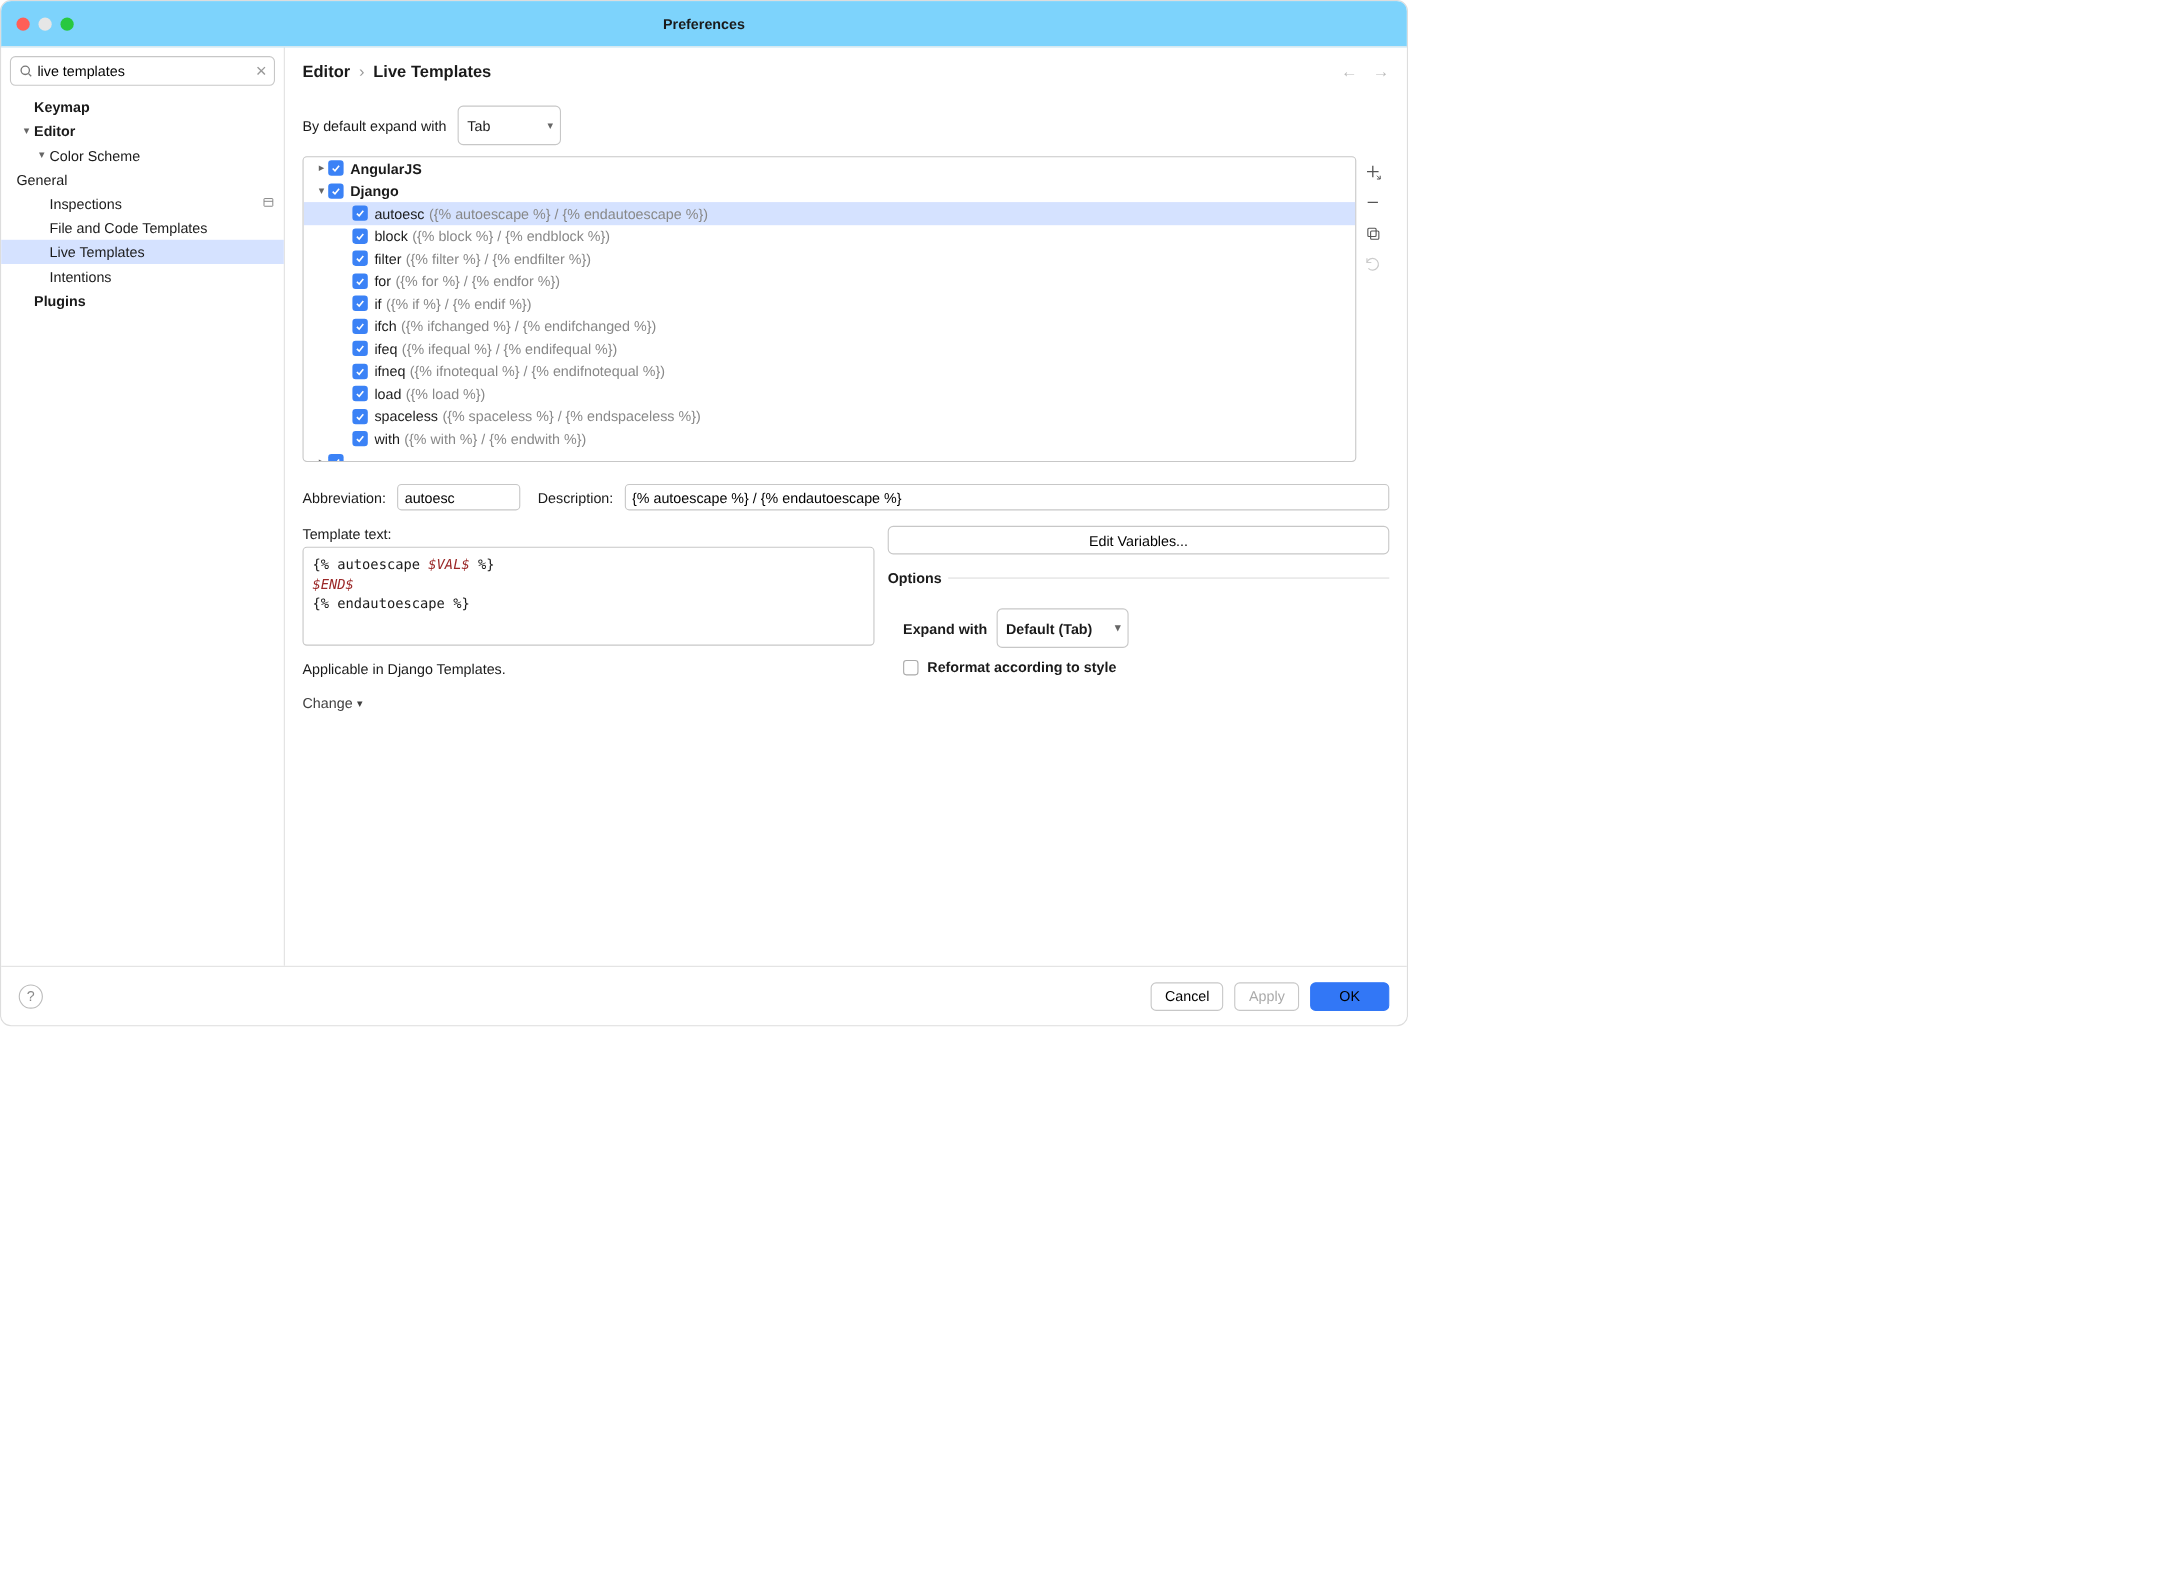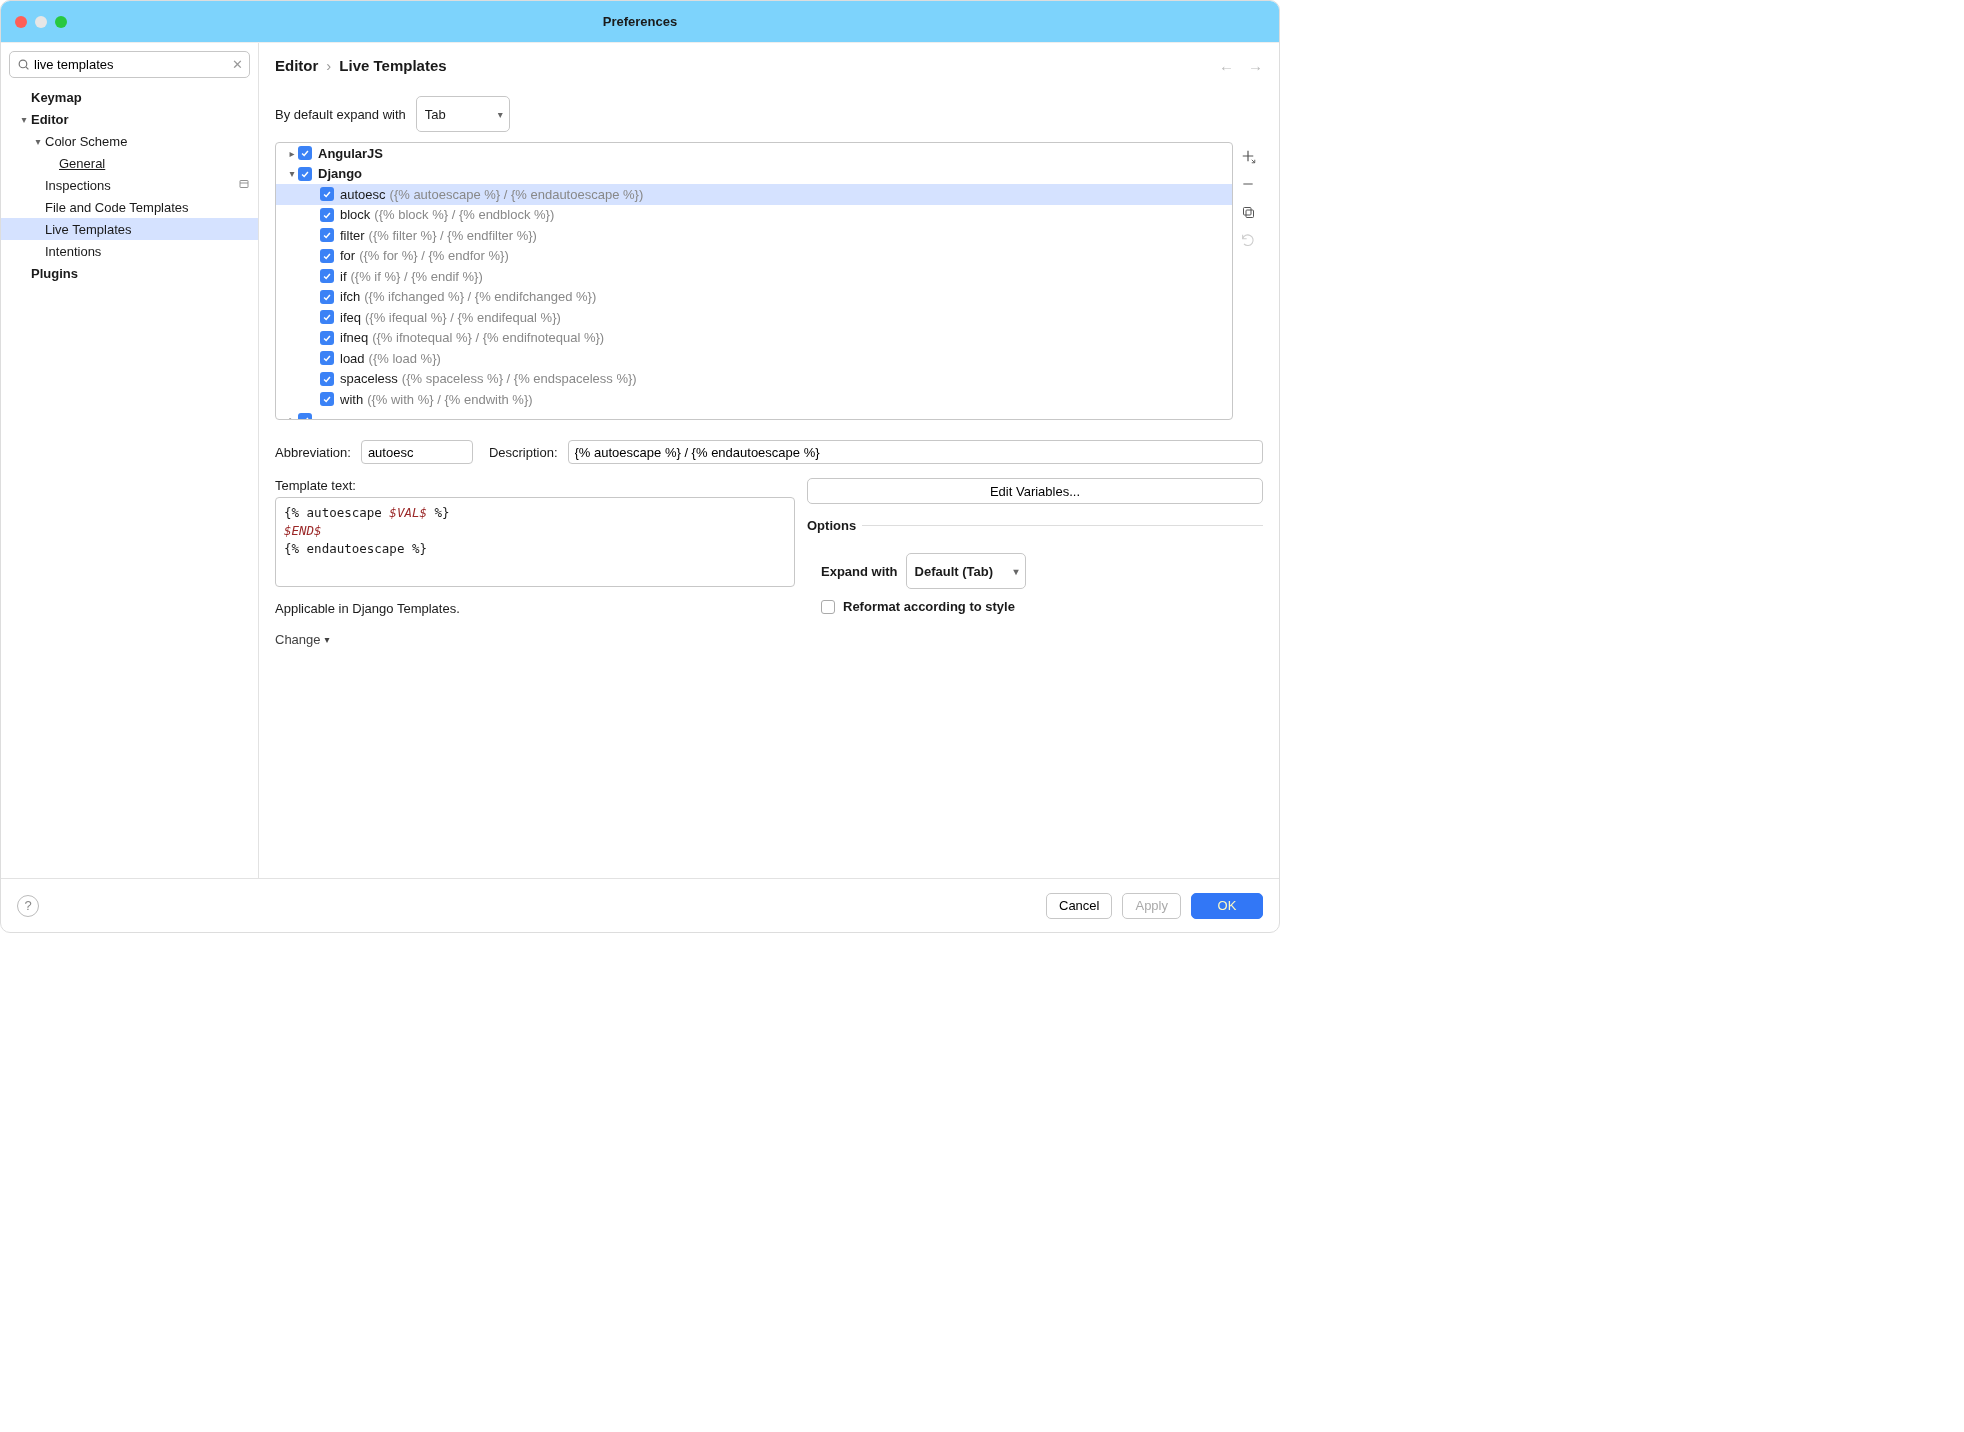--- a/index.html
+++ b/index.html
@@ -189,21 +189,21 @@
   line-height: 1.45;
 }
 .template-text-box .var { color: #9b2828; font-style: italic; }
 .lower-right { flex: 1; display:flex; flex-direction:column; }
 .btn {
   border: 1px solid #c7c7c7; border-radius: 5px;
   background: #fff; padding: 4px 12px;
   font-size: 13px; cursor: pointer; height: 26px;
   display:inline-flex; align-items:center; justify-content:center;
 }
-.btn.primary { background: #3277f6; color:#fef9c3; border-color:#3277f6; }
+.btn.primary { background: #3277f6; color:#000000; border-color:#3277f6; }
 .btn.disabled { color:#aaa; }
 fieldset.options {
   border: none;
   border-top: 1px solid #ddd;
   margin-top: 14px;
   padding-top: 10px;
   font-weight: bold;
 }
 fieldset.options legend { padding: 0 6px 0 0; font-size:13px; background:#fff; margin-left: 0; }
 .opt-row { display:flex; align-items:center; gap:8px; margin-top:10px; margin-left:14px; }
@@ -255,21 +255,21 @@
           <span class="label bold">Keymap</span>
         </div>
         <div class="tree-row" style="padding-left: 16px;">
           <span class="chev">▾</span>
           <span class="label bold">Editor</span>
         </div>
         <div class="tree-row" style="padding-left: 30px;">
           <span class="chev">▾</span>
           <span class="label">Color Scheme</span>
         </div>
-        <div class="tree-row" style="padding-left: 44px; text-decoration: underline;">
+        <div class="tree-row" style="">
           <span class="chev"></span>
           <span class="label">General</span>
         </div>
         <div class="tree-row" style="padding-left: 30px;">
           <span class="chev"></span>
           <span class="label">Inspections</span>
           <span class="gutter-icon"><svg width="12" height="12" viewBox="0 0 24 24" fill="none" stroke="currentColor" stroke-width="1.8">
               <rect x="4" y="5" width="16" height="14" rx="1"></rect>
               <line x1="4" y1="10" x2="20" y2="10"></line>
             </svg></span>

